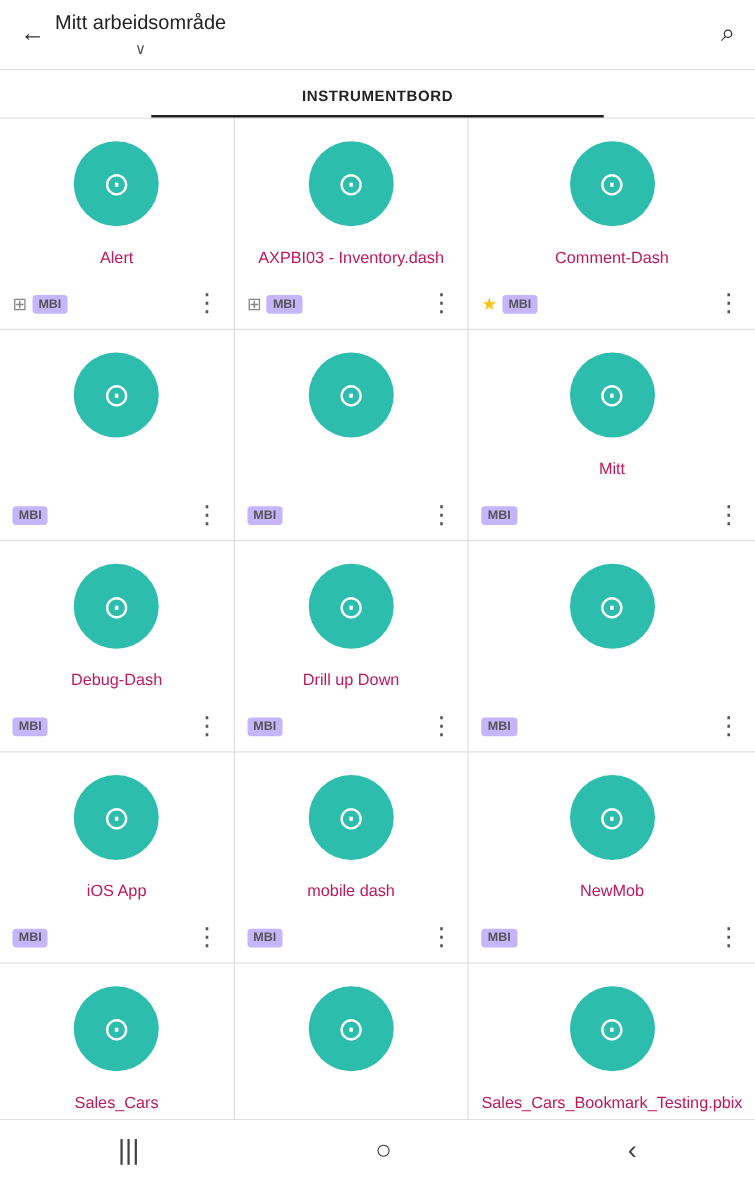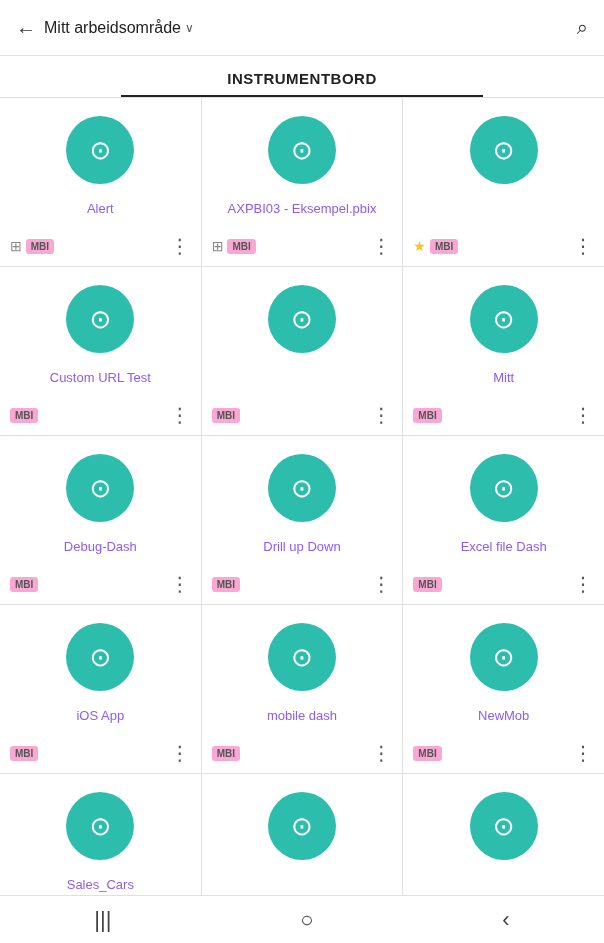--- a/index.html
+++ b/index.html
@@ -33,20 +33,21 @@
       cursor: pointer;
     }
     .workspace-label {
       display: flex;
       align-items: center;
       gap: 4px;
       font-size: 16px;
       font-weight: 500;
       color: #222;
       cursor: pointer;
+      flex-direction: column;
     }
     .chevron-icon {
       font-size: 12px;
       color: #555;
     }
     .search-icon {
       font-size: 20px;
       color: #333;
       cursor: pointer;
     }
@@ -54,21 +55,21 @@
     
     .tabs {
       background: #fff;
       display: flex;
       border-bottom: 1px solid #e0e0e0;
     }
     .tab {
       flex: 1;
       text-align: center;
       padding: 14px 0 10px;
-      font-size: 15px;
+      font-size: 12px;
       font-weight: 600;
       color: #888;
       cursor: pointer;
       letter-spacing: 0.5px;
       position: relative;
     }
     .tab.active {
       color: #222;
     }
     .tab.active::after {
@@ -108,21 +109,21 @@
       justify-content: center;
       margin-bottom: 10px;
       flex-shrink: 0;
     }
     .dashboard-icon {
       color: #fff;
       font-size: 26px;
     }
     .card-title {
       font-size: 13px;
-      color: #8b5cf6;
+      color: #be185d;
       text-align: center;
       line-height: 1.3;
       margin-bottom: 8px;
       min-height: 30px;
       display: flex;
       align-items: center;
       justify-content: center;
     }
     .card-footer {
       display: flex;
@@ -131,21 +132,21 @@
       width: 100%;
       margin-top: auto;
       padding-top: 4px;
     }
     .card-badges {
       display: flex;
       align-items: center;
       gap: 4px;
     }
     .badge {
-      background: #f9a8d4;
+      background: #c4b5fd;
       border-radius: 3px;
       font-size: 10px;
       font-weight: 600;
       color: #555;
       padding: 2px 5px;
     }
     .star-icon {
       color: #f5c518;
       font-size: 14px;
     }
@@ -208,46 +209,46 @@
           <span class="share-icon">⊞</span>
           <span class="badge">MBI</span>
         </div>
         <span class="more-icon">⋮</span>
       </div>
     </div>
     <div class="card">
       <div class="card-icon-wrap">
         <span class="dashboard-icon">⊙</span>
       </div>
-      <div class="card-title">AXPBI03 - Eksempel.pbix</div>
+      <div class="card-title">AXPBI03 - Inventory.dash</div>
       <div class="card-footer">
         <div class="card-badges">
           <span class="share-icon">⊞</span>
           <span class="badge">MBI</span>
         </div>
         <span class="more-icon">⋮</span>
       </div>
     </div>
     <div class="card">
       <div class="card-icon-wrap">
         <span class="dashboard-icon">⊙</span>
       </div>
+      <div class="card-title">Comment-Dash</div>
       <div class="card-footer">
         <div class="card-badges">
           <span class="star-icon">★</span>
           <span class="badge">MBI</span>
         </div>
         <span class="more-icon">⋮</span>
       </div>
     </div>
     <div class="card">
       <div class="card-icon-wrap">
         <span class="dashboard-icon">⊙</span>
       </div>
-      <div class="card-title">Custom URL Test</div>
       <div class="card-footer">
         <div class="card-badges">
           <span class="badge">MBI</span>
         </div>
         <span class="more-icon">⋮</span>
       </div>
     </div>
     <div class="card">
       <div class="card-icon-wrap">
         <span class="dashboard-icon">⊙</span>
@@ -292,21 +293,20 @@
         <div class="card-badges">
           <span class="badge">MBI</span>
         </div>
         <span class="more-icon">⋮</span>
       </div>
     </div>
     <div class="card">
       <div class="card-icon-wrap">
         <span class="dashboard-icon">⊙</span>
       </div>
-      <div class="card-title">Excel file Dash</div>
       <div class="card-footer">
         <div class="card-badges">
           <span class="badge">MBI</span>
         </div>
         <span class="more-icon">⋮</span>
       </div>
     </div>
     <div class="card">
       <div class="card-icon-wrap">
         <span class="dashboard-icon">⊙</span>
@@ -363,20 +363,21 @@
         <div class="card-badges">
           <span class="badge">MBI</span>
         </div>
         <span class="more-icon">⋮</span>
       </div>
     </div>
     <div class="card">
       <div class="card-icon-wrap">
         <span class="dashboard-icon">⊙</span>
       </div>
+      <div class="card-title">Sales_Cars_Bookmark_Testing.pbix</div>
       <div class="card-footer">
         <div class="card-badges">
           <span class="badge">MBI</span>
         </div>
         <span class="more-icon">⋮</span>
       </div>
     </div>
   </div>
 
 <div class="bottom-nav">

